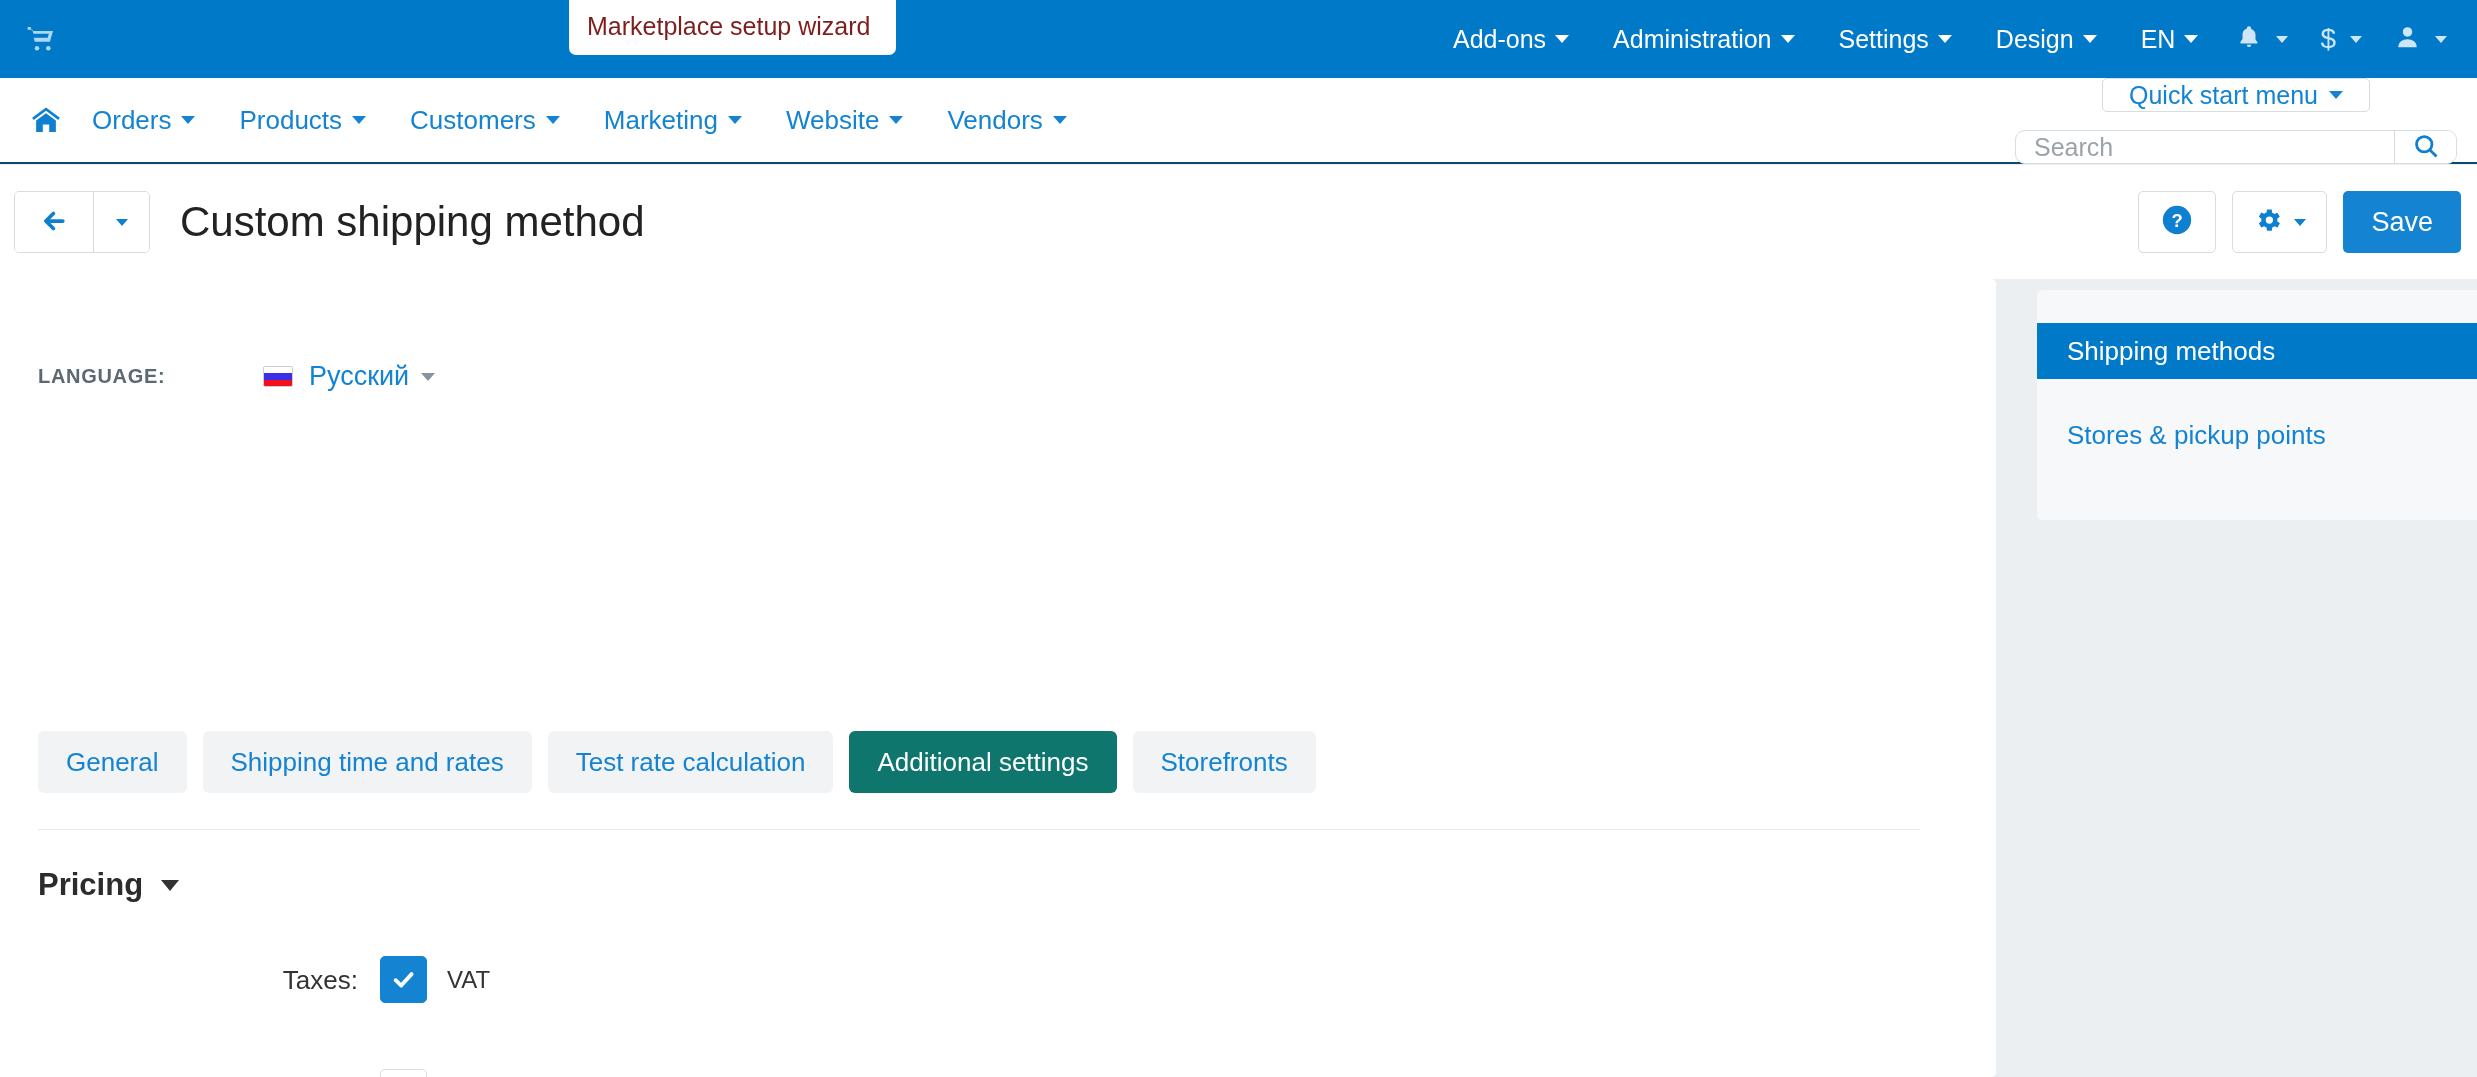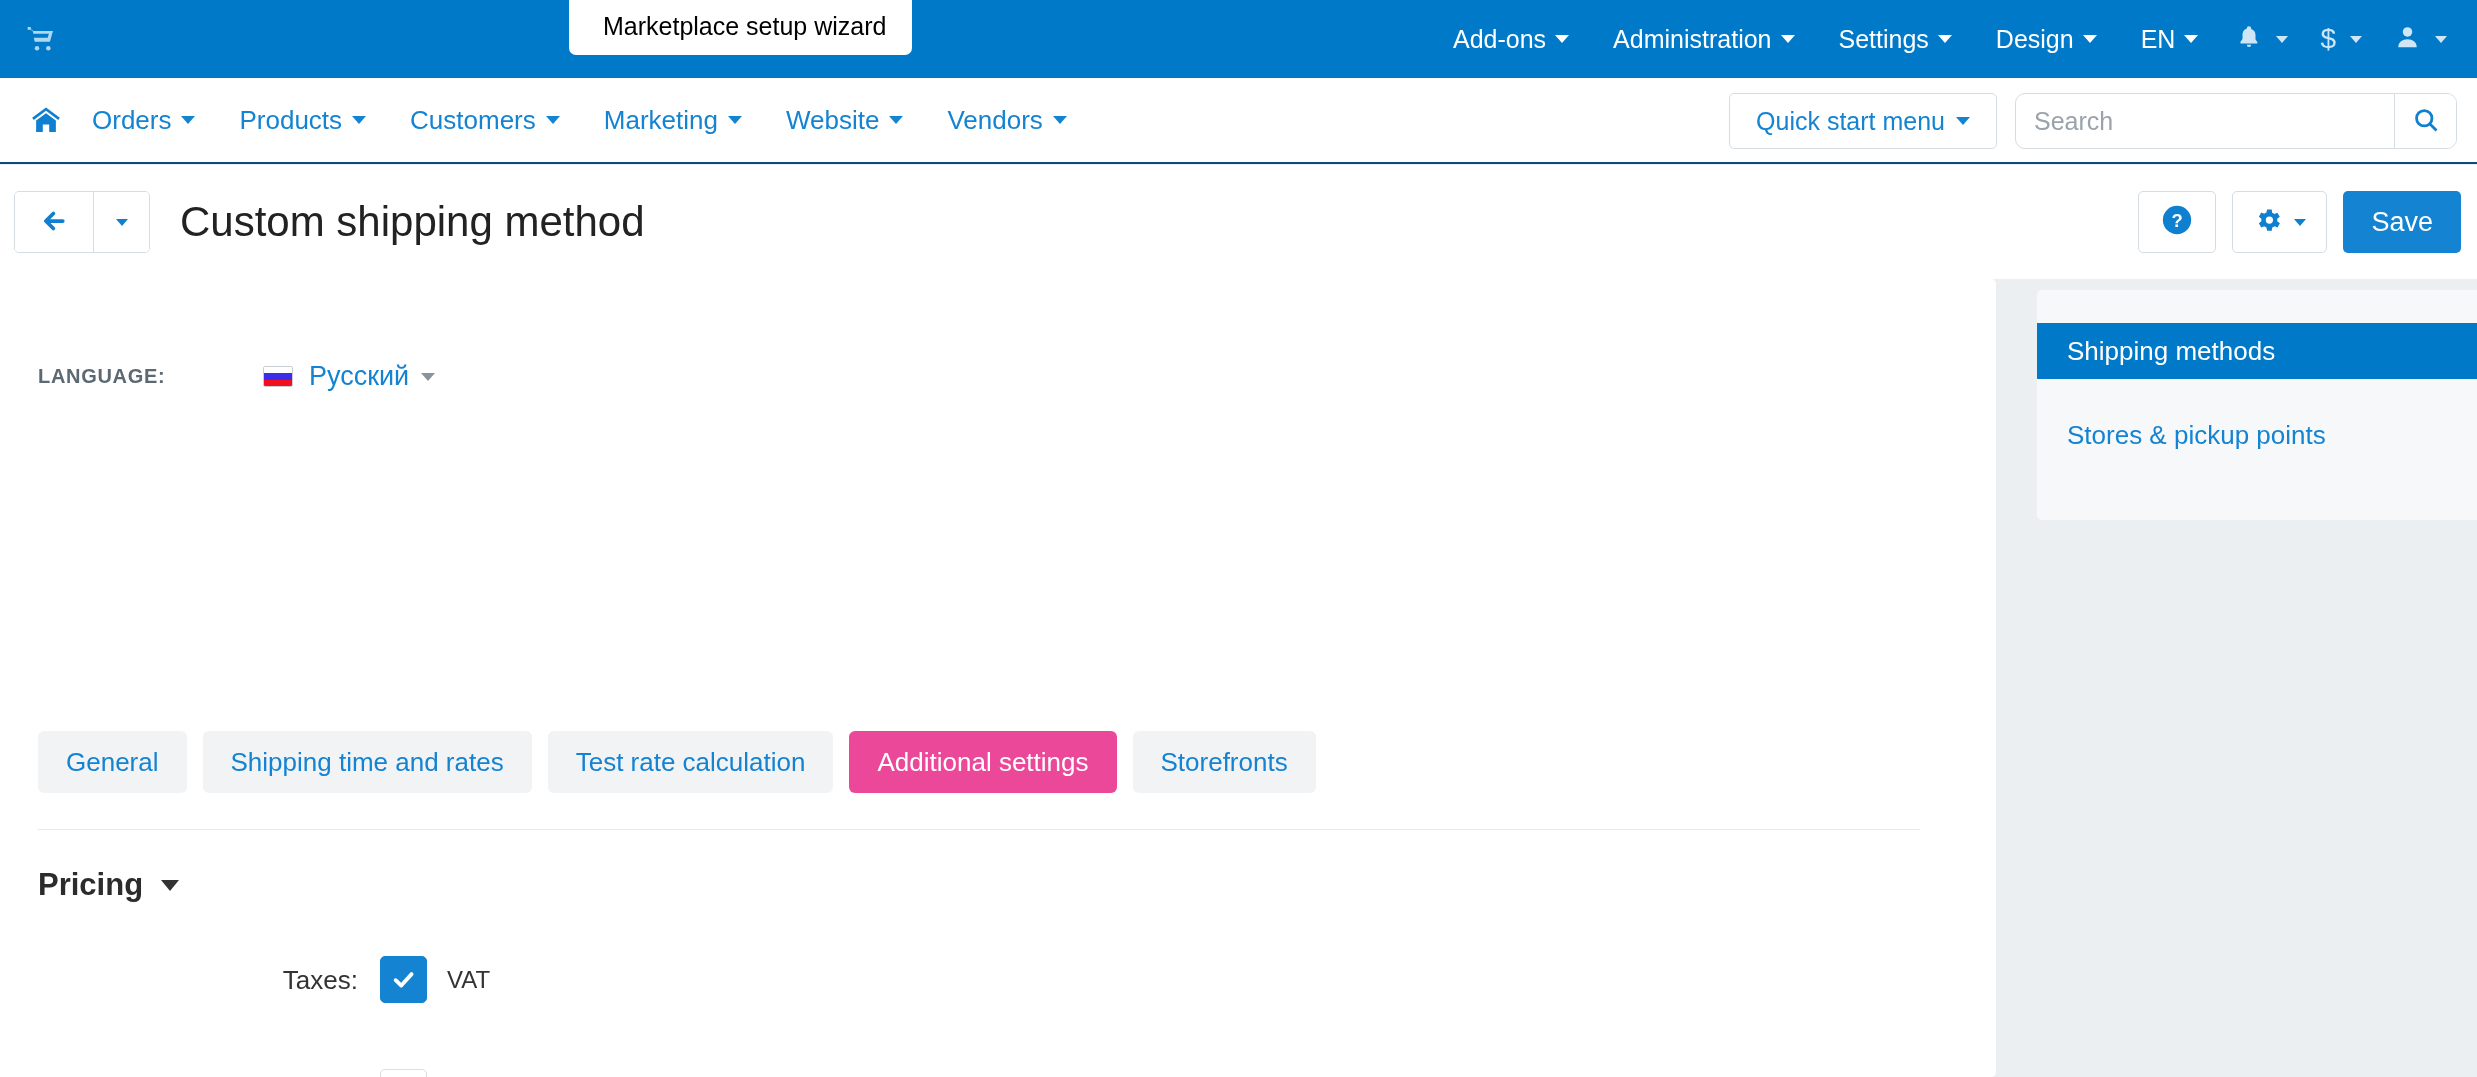--- a/index.html
+++ b/index.html
@@ -19,23 +19,23 @@
   .cart-icon {
     margin-left: 18px; width: 46px; height: 46px;
     display: flex; align-items: center; justify-content: center;
     color: #aed7f0;
   }
   .cart-icon svg { display:block; }
 
   .wizard-pill {
     position: absolute; left: 569px; top: 0;
     background: #ffffff;
-    color: #000000;
+    color: #7f1d1d;
     font-size: 25px;
-    padding: 12px 26px 14px 34px;
+    padding: 12px 26px 14px 18px;
     border-radius: 0 0 7px 7px;
     white-space: nowrap;
     line-height: 1.15;
   }
 
   .top-right {
     position: absolute; right: 14px; top: 0; height: 78px;
     display: flex; align-items: center; gap: 0px;
   }
   .top-menu {
@@ -72,21 +72,21 @@
     color: #0f7fcf;
   }
   .nav-item {
     color: #1383d2; font-size: 26px;
     padding: 0 22px; height: 86px;
     display: flex; align-items: center; gap: 10px;
     white-space: nowrap;
   }
   .nav-right {
     position: absolute; right: 20px; top: 0; height: 86px;
-    display: flex; align-items: center; gap: 18px;
+    display: flex; align-items: center; gap: 18px; flex-direction: column;
   }
   .qs-btn {
     border: 1px solid #d5dce2; border-radius: 5px;
     background: #fff; color: #1383d2; font-size: 25px;
     height: 56px; padding: 0 26px;
     display: flex; align-items: center; gap: 11px;
     white-space: nowrap;
   }
   .search-wrap {
     display: flex; height: 56px;
@@ -177,21 +177,21 @@
 
   .tabs {
     position: absolute; left: 38px; top: 452px;
     display: flex; gap: 16px;
   }
   .tab {
     background: #f2f3f5; color: #1383d2; font-size: 26px;
     border-radius: 6px; padding: 0 28px; height: 62px;
     display: flex; align-items: center; white-space: nowrap; cursor: pointer;
   }
-  .tab.active { background: #ec4899; color: #ffffff; }
+  .tab.active { background: #0f766e; color: #ffffff; }
 
   .divider {
     position: absolute; left: 38px; top: 550px; width: 1882px; height: 1px;
     background: #e6eaed;
   }
 
   .section-head {
     display: flex; align-items: center; gap: 18px;
     font-size: 31px; font-weight: bold; color: #2c2c2c;
   }

